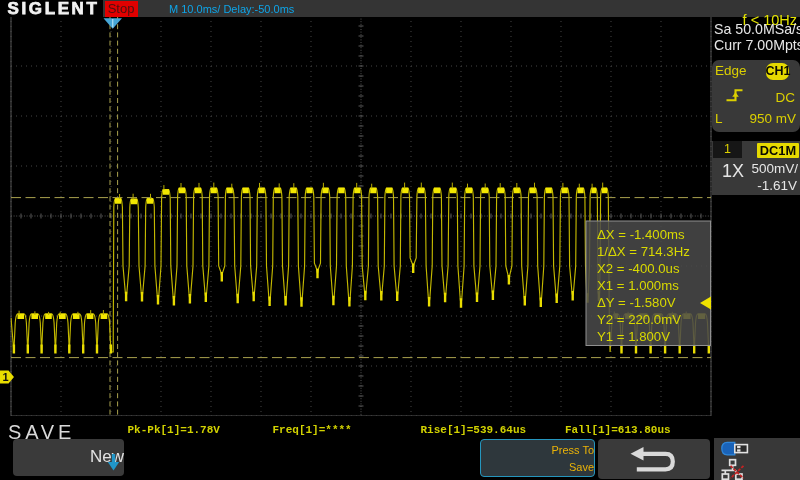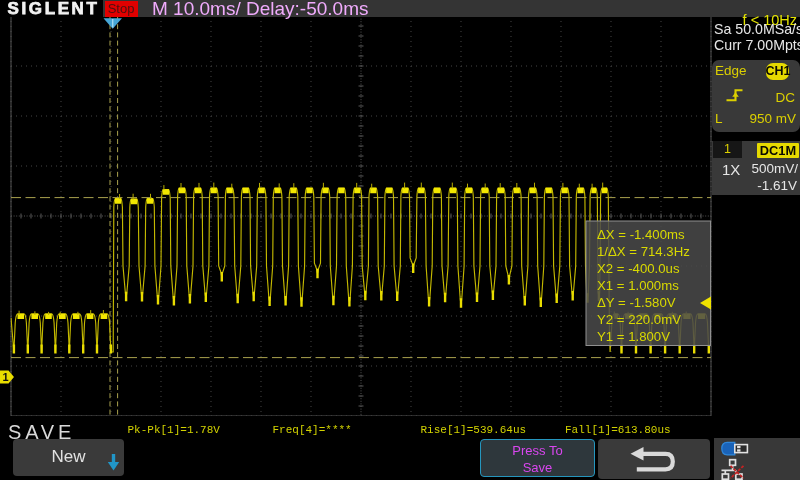--- a/index.html
+++ b/index.html
@@ -1,28 +1,28 @@
 <!DOCTYPE html>
 <html><head><meta charset="utf-8"><style>
 *{margin:0;padding:0;box-sizing:border-box}
 html,body{width:800px;height:480px;background:#000;overflow:hidden}
 body{font-family:"Liberation Sans",sans-serif;position:relative}
 .abs{position:absolute}
 #topbar{position:absolute;left:0;top:0;width:800px;height:17px;background:#343434}
 #logo{position:absolute;left:0;top:0;width:103px;height:17px;background:#000;color:#f2f2f2;font-weight:bold;font-size:17px;letter-spacing:2.6px;line-height:18.5px;text-align:center;padding-left:4px;-webkit-text-stroke:0.75px #f2f2f2}
 #stopbox{position:absolute;left:104.5px;top:1px;width:33px;height:15.5px;background:#e00000;color:#4a1111;font-size:13px;line-height:15.5px;text-align:center}
-#mtext{position:absolute;left:152px;top:1px;font-size:19px;color:#f0abfc;line-height:16px}
+#mtext{position:absolute;left:169px;top:1px;font-size:11px;color:#0ea5e9;line-height:16px}
 #ftext{position:absolute;right:3px;top:12px;font-size:14.5px;color:#e3e300;line-height:16px}
 .ybox{background:#e6da00;color:#0a0a00;font-weight:bold;text-align:center}
 .sbox{position:absolute;background:#393939}
 .ytx{color:#dcd000}
 .wtx{color:#e6e6e6}
 #btm{position:absolute;left:0;top:416px;width:800px;height:64px;background:#000}
-.btn{position:absolute;top:22.5px;height:37px;background:#3a3a3a;border-radius:4px;color:#e2e2e2;font-size:17px;text-align:center;line-height:36px}
-.meas{position:absolute;top:7.5px;font-family:"Liberation Mono",monospace;font-size:11px;font-weight:normal;color:#d2d200}
+.btn{position:absolute;top:22.5px;height:37px;background:#3a3a3a;border-radius:4px;color:#e2e2e2;font-size:17px;text-align:right;line-height:36px}
+.meas{position:absolute;top:7.5px;font-family:"Liberation Mono",monospace;font-size:11px;font-weight:bold;color:#d2d200}
 </style></head>
 <body>
 <svg width="800" height="480" viewBox="0 0 800 480" style="position:absolute;left:0;top:0" font-family="'Liberation Sans',sans-serif">
 <line x1="11" y1="16" x2="11" y2="416" stroke="#454545" stroke-width="1" stroke-dasharray="1 4"></line>
 <line x1="61" y1="16" x2="61" y2="416" stroke="#454545" stroke-width="1" stroke-dasharray="1 4"></line>
 <line x1="111" y1="16" x2="111" y2="416" stroke="#454545" stroke-width="1" stroke-dasharray="1 4"></line>
 <line x1="161" y1="16" x2="161" y2="416" stroke="#454545" stroke-width="1" stroke-dasharray="1 4"></line>
 <line x1="211" y1="16" x2="211" y2="416" stroke="#454545" stroke-width="1" stroke-dasharray="1 4"></line>
 <line x1="261" y1="16" x2="261" y2="416" stroke="#454545" stroke-width="1" stroke-dasharray="1 4"></line>
 <line x1="311" y1="16" x2="311" y2="416" stroke="#454545" stroke-width="1" stroke-dasharray="1 4"></line>
@@ -213,37 +213,37 @@
       <path d="M0.5 11.3 H9.5 V1.3 H16.5" fill="none" stroke="#dcd000" stroke-width="2.1"></path>
       <polygon points="9.5,3.2 6.2,7.8 12.8,7.8" fill="#dcd000"></polygon>
     </svg>
   <div class="abs ytx" style="right:5px;top:30.5px;font-size:13.5px">DC</div>
   <div class="abs ytx" style="left:3px;top:51px;font-size:13.5px">L</div>
   <div class="abs ytx" style="right:4px;top:51px;font-size:13.5px">950 mV</div>
 </div>
 <div class="sbox" style="left:712px;top:141px;width:88px;height:53.5px">
   <div class="abs" style="left:1px;top:0px;width:29px;height:17px;background:#161616;color:#dcd000;font-size:12.5px;text-align:center;line-height:17px">1</div>
   <div class="abs ybox" style="left:45px;top:2px;width:42px;height:15px;border-radius:1px;font-size:12.8px;line-height:15px">DC1M</div>
-  <div class="abs wtx" style="left:10px;top:20px;font-size:15px">1X</div>
+  <div class="abs wtx" style="left:10px;top:20px;font-size:18px">1X</div>
   <div class="abs wtx" style="right:2px;top:20px;font-size:13.5px">500mV/</div>
   <div class="abs wtx" style="right:3px;top:37px;font-size:13.5px">-1.61V</div>
 </div>
 
 <div id="btm">
   <div class="abs" style="left:8px;top:5px;color:#d8d8d8;font-size:20px;letter-spacing:3.8px">SAVE</div>
   <div class="meas" style="left:127.5px">Pk-Pk[1]=1.78V</div>
-  <div class="meas" style="left:272.5px">Freq[4]=****</div>
+  <div class="meas" style="left:272.5px">Freq[1]=****</div>
   <div class="meas" style="left:420.5px">Rise[1]=539.64us</div>
   <div class="meas" style="left:565px">Fall[1]=613.80us</div>
   <div class="btn" style="left:13px;width:111px">New</div>
   <svg class="abs" style="left:107px;top:37px" width="13" height="19" viewBox="0 0 13 19">
       <path d="M6.5 1 V10" stroke="#2196c8" stroke-width="3.4"></path>
       <polygon points="0.8,9 12.2,9 6.5,17.5" fill="#2196c8"></polygon>
     </svg>
-  <div class="btn" style="left:480px;width:115px;height:38.5px;background:#2e373c;border:1.5px solid #2596be;color:#d946ef;font-size:13px;line-height:17.5px;padding-top:2px">Press To<br>Save</div>
+  <div class="btn" style="left:480px;width:115px;height:38.5px;background:#2e373c;border:1.5px solid #2596be;color:#eab308;font-size:11px;line-height:17.5px;padding-top:2px">Press To<br>Save</div>
   <div class="btn" style="left:597.5px;width:112.5px;height:40px"></div>
   <svg class="abs" style="left:596px;top:22px" width="114" height="42" viewBox="0 0 114 42">
     <path d="M45 15.8 H69.5 Q76.8 15.8 76.8 23.5 Q76.8 31.3 69.5 31.3 H40.8" fill="none" stroke="#d9d9d9" stroke-width="4.2"></path>
     <polygon points="34.5,15.8 47.5,9.1 47.5,22.5" fill="#d9d9d9"></polygon>
   </svg>
   <div class="abs" style="left:714px;top:22px;width:86px;height:42px;background:#383838"></div>
   <svg class="abs" style="left:714px;top:22px" width="86" height="42" viewBox="0 0 86 42">
     <path d="M20.8 16.9 h-7.6 q-5.4 0 -5.4 -6.3 q0 -6.3 5.4 -6.3 h7.6 z" fill="#1a63b8" stroke="#2f86d8" stroke-width="1.3"></path>
     <rect x="20.8" y="6.6" width="12.6" height="8" fill="#2b2b2b" stroke="#e2e2e2" stroke-width="1.6"></rect>
     <rect x="23.1" y="7.9" width="3.4" height="2.3" fill="#e2e2e2"></rect>

